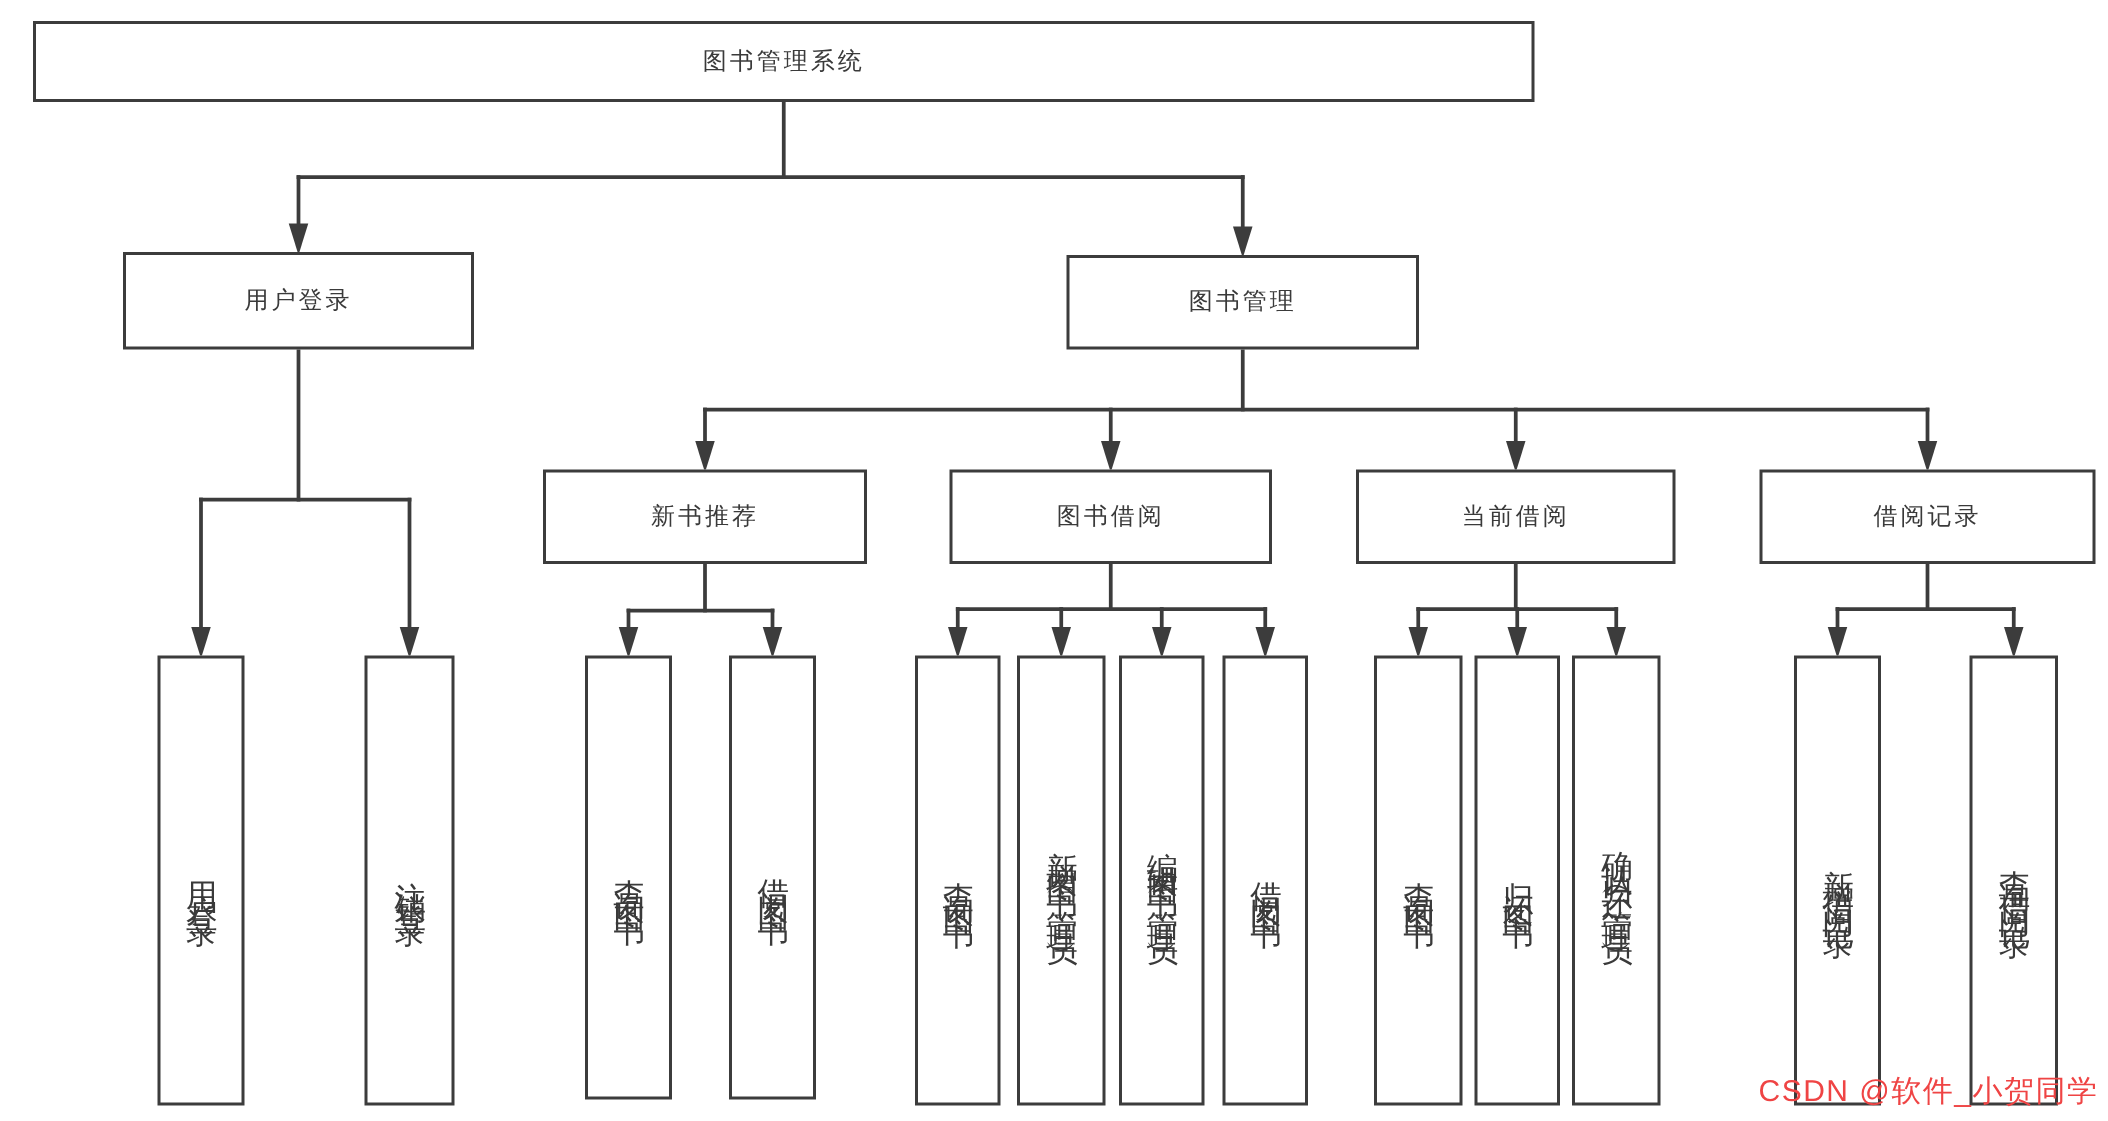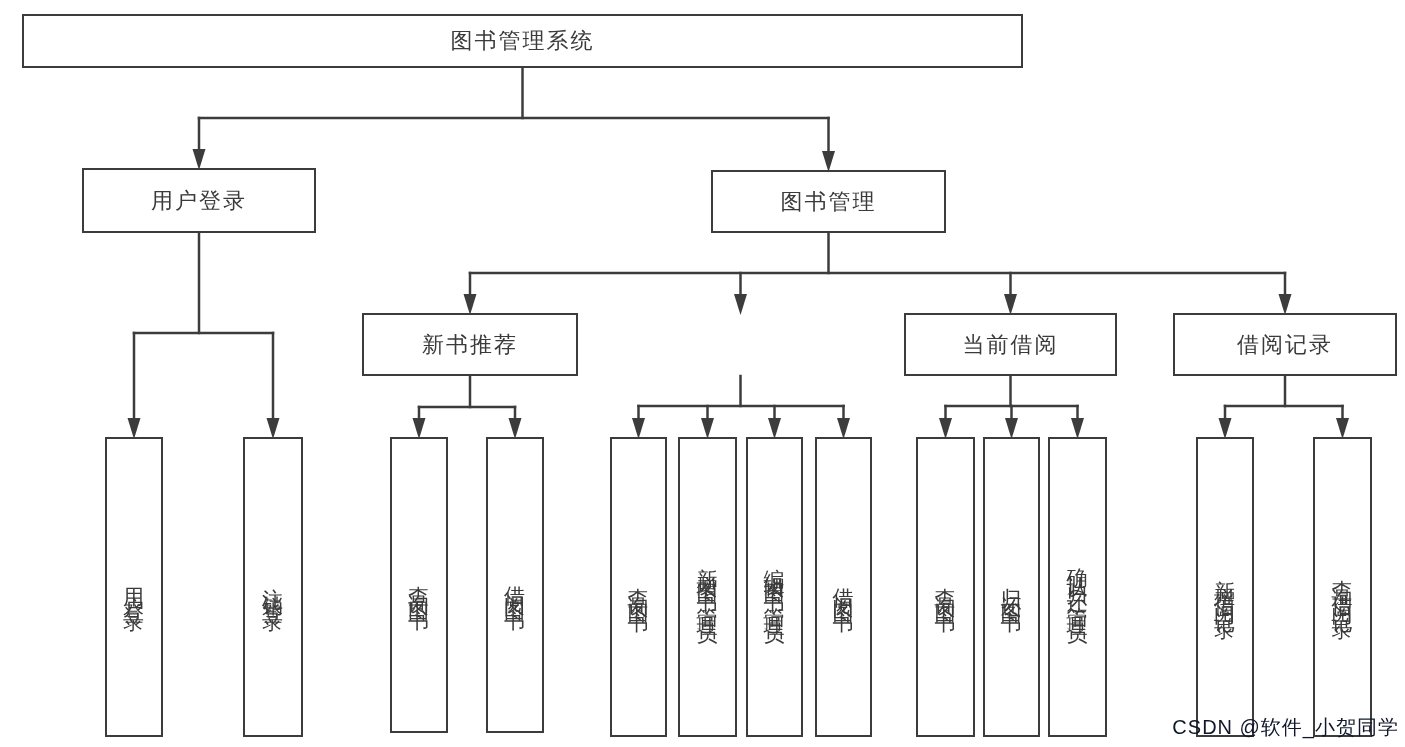--- a/index.html
+++ b/index.html
@@ -25,38 +25,38 @@
     box-sizing:border-box;
     background:#ffffff;
     border:2.5px solid #3c3c3c;
     display:flex;
     align-items:center;
     justify-content:center;
     color:#3a3a3a;
     z-index:2;
   }
   .node.horizontal .node-label{
-    font-size:22px;
+    font-size:16px;
     letter-spacing:2px;
     white-space:nowrap;
   }
   .node.vertical .node-label{
     writing-mode:vertical-rl;
     text-orientation:mixed;
     font-size:21px;
     letter-spacing:8px;
     line-height:1;
   }
   #watermark{
     position:absolute;
     right:6px;
     bottom:6px;
     font-size:20px;
     letter-spacing:1px;
-    color:#0f172a;
+    color:#ef4444;
     z-index:5;
     white-space:nowrap;
   }
 </style>
 </head>
 <body>
 
 <div id="canvas">
   <svg id="connectors" width="1405" height="747" viewBox="0 0 1405 747">
       <line x1="522.5" y1="68" x2="522.5" y2="118" stroke="#3c3c3c" stroke-width="2.5" stroke-linecap="square"></line>
@@ -119,20 +119,23 @@
     </div>
     <div class="node horizontal" style="left: 82px; top: 168px; width: 234px; height: 65px;">
       <span class="node-label">用户登录</span>
     </div>
     <div class="node horizontal" style="left: 362px; top: 313px; width: 216px; height: 63px;">
       <span class="node-label">新书推荐</span>
     </div>
     <div class="node horizontal" style="left: 711px; top: 170px; width: 235px; height: 63px;">
       <span class="node-label">图书管理</span>
     </div>
+    <div class="node horizontal" style="left: 633px; top: 313px; width: 215px; height: 63px;">
+      <span class="node-label">图书借阅</span>
+    </div>
     <div class="node horizontal" style="left: 904px; top: 313px; width: 213px; height: 63px;">
       <span class="node-label">当前借阅</span>
     </div>
     <div class="node horizontal" style="left: 1173px; top: 313px; width: 224px; height: 63px;">
       <span class="node-label">借阅记录</span>
     </div>
     <div class="node vertical" style="left: 105px; top: 437px; width: 58px; height: 300px;">
       <span class="node-label">用户登录</span>
     </div>
     <div class="node vertical" style="left: 243px; top: 437px; width: 60px; height: 300px;">

